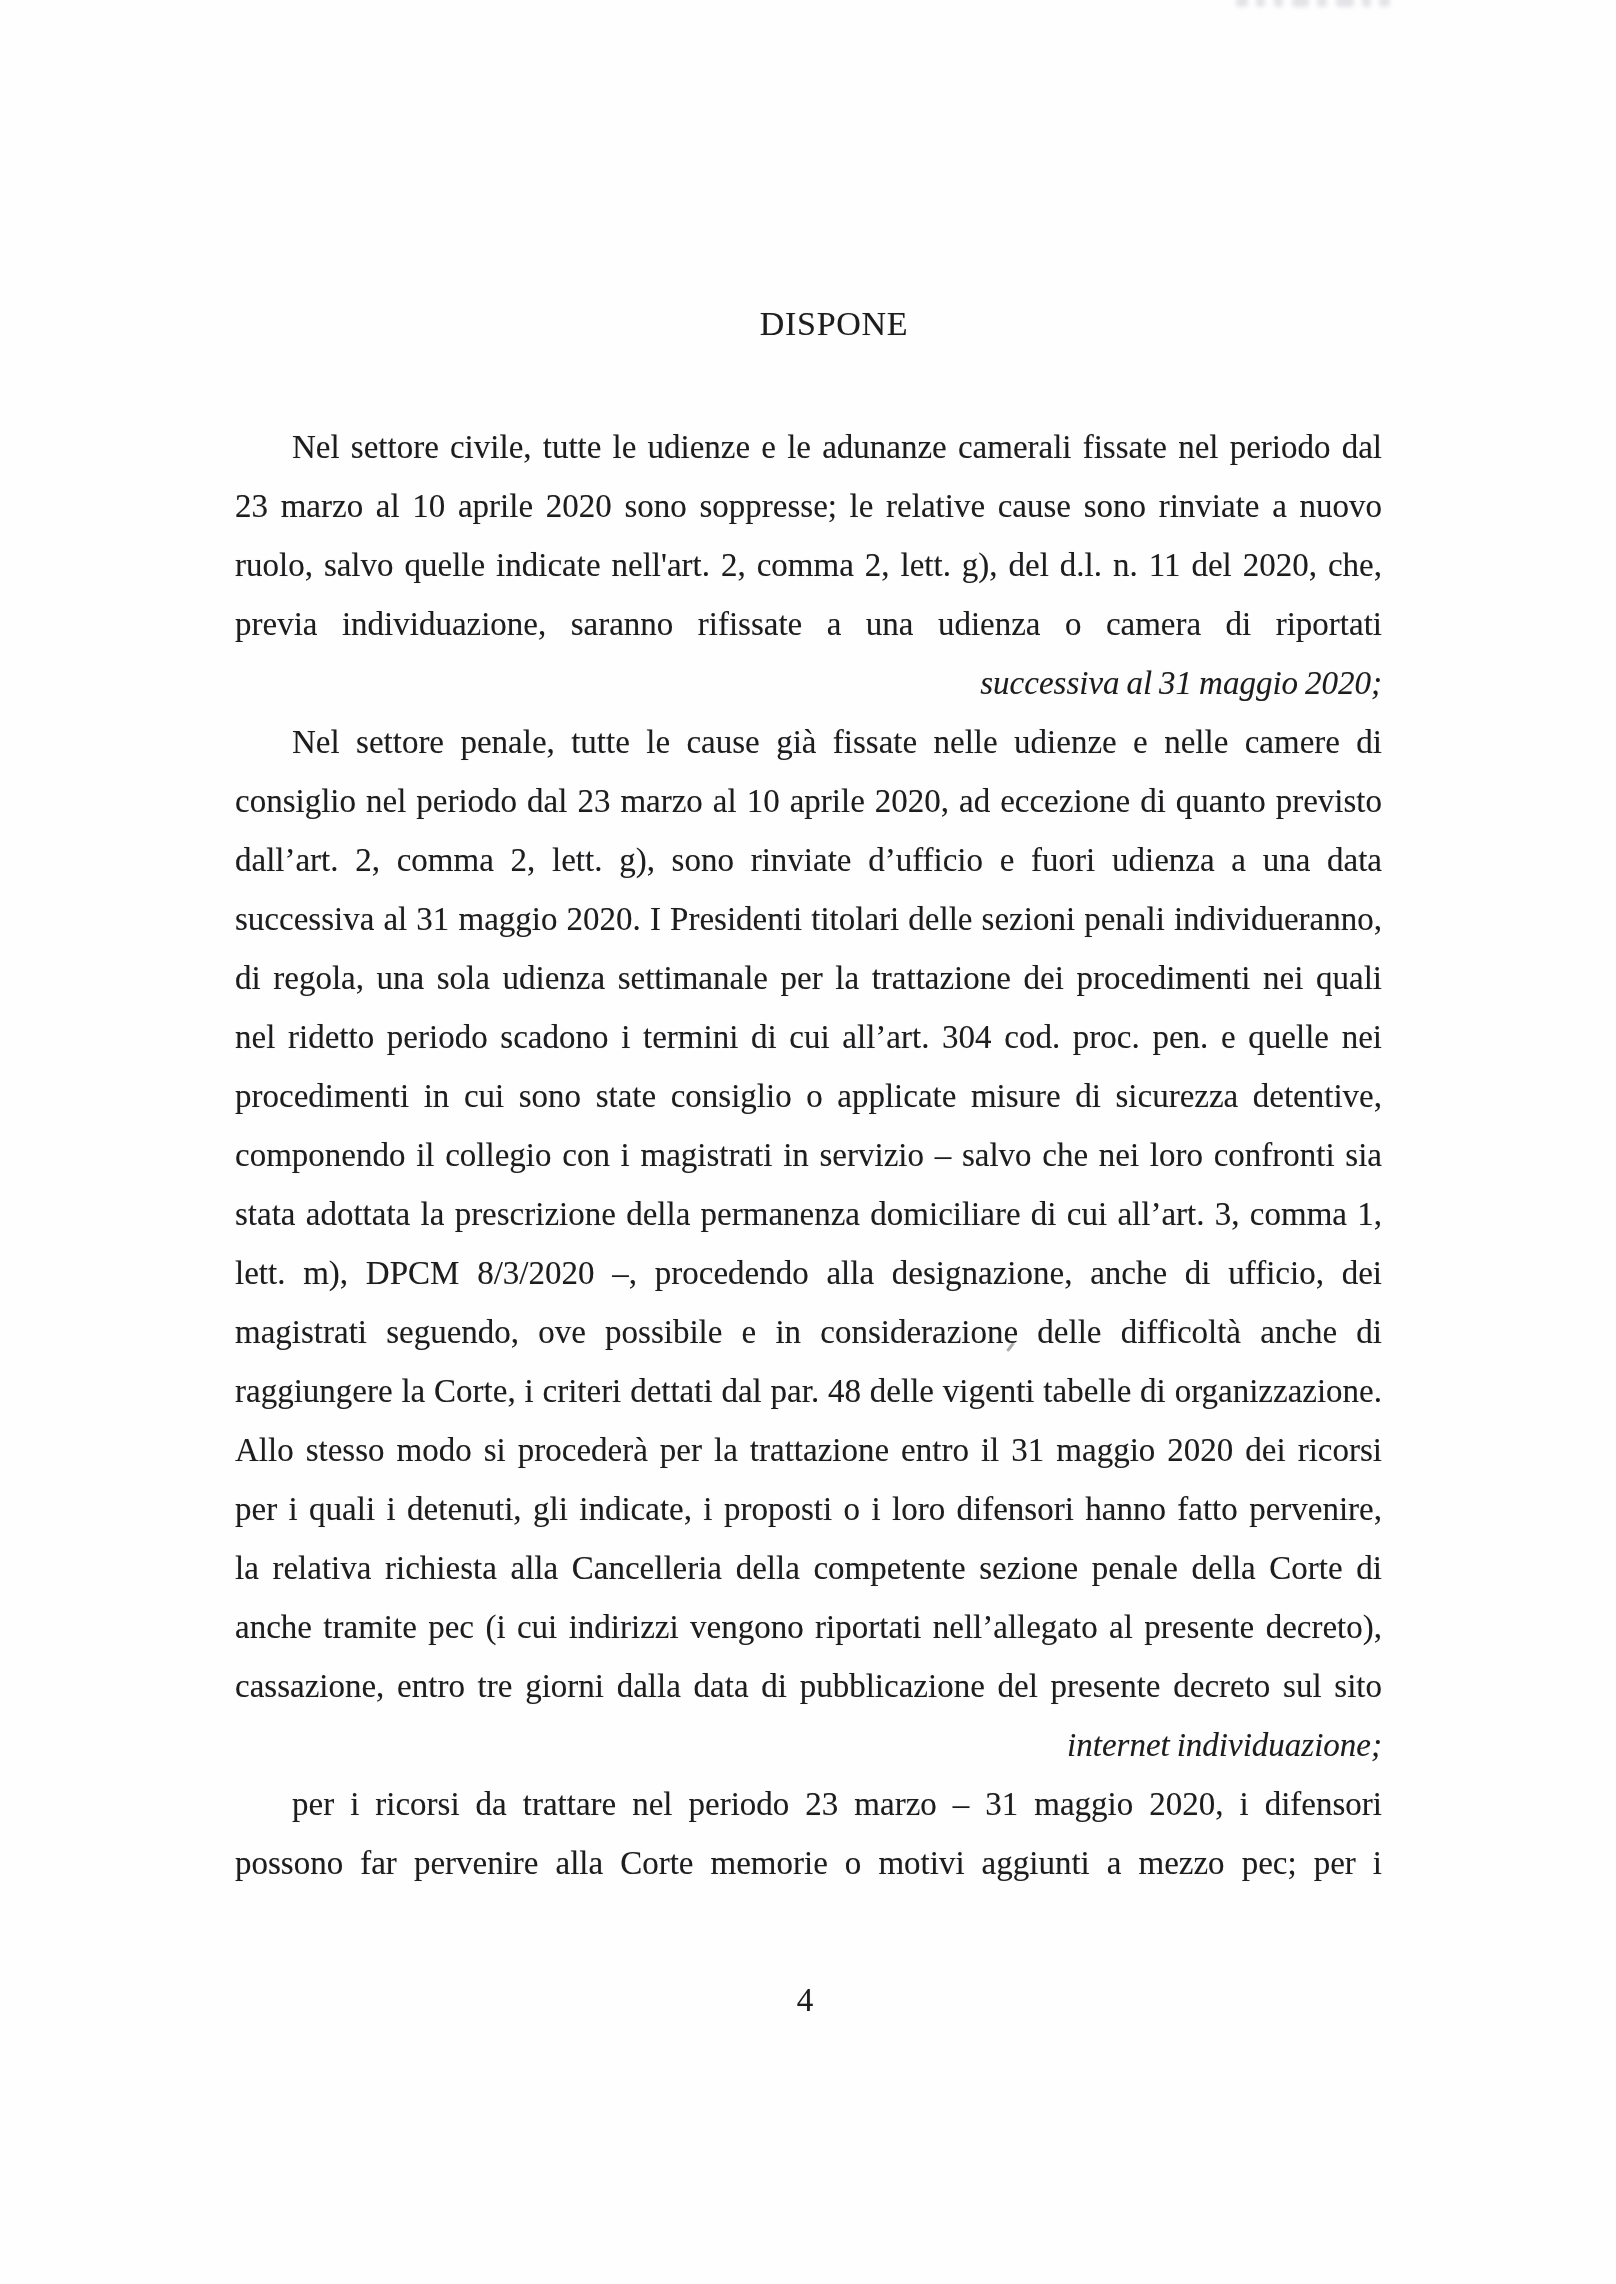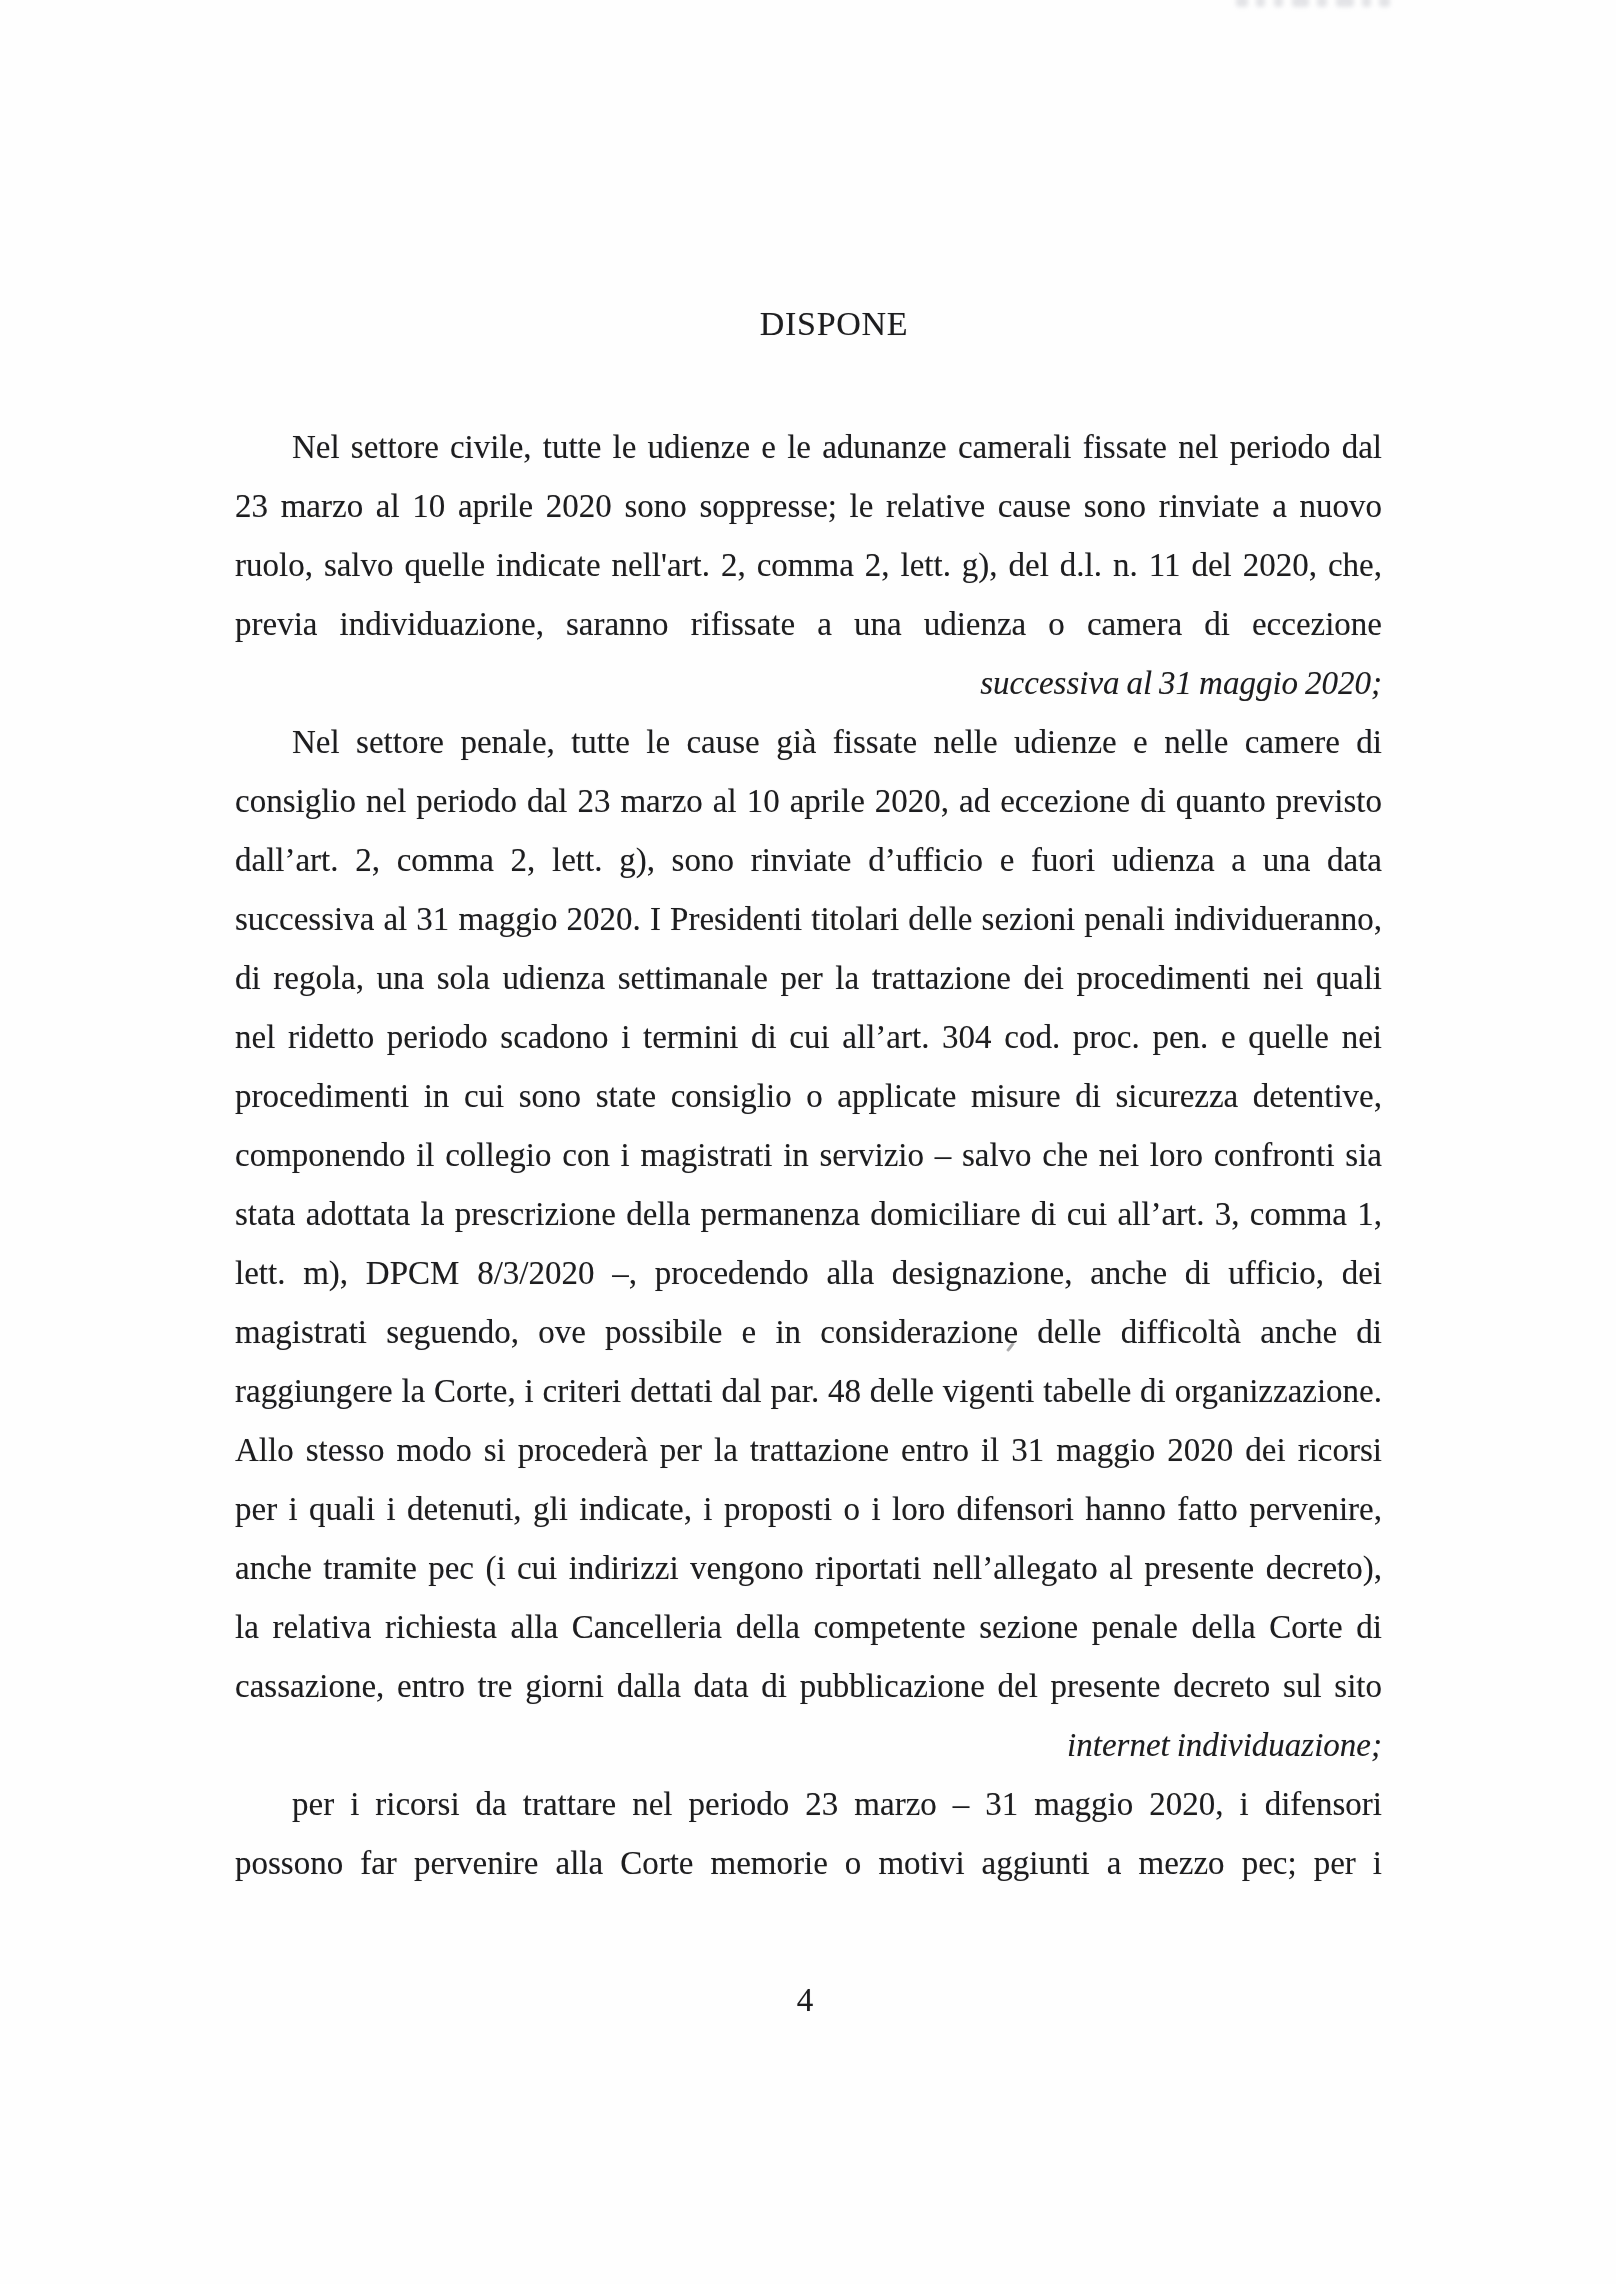--- a/index.html
+++ b/index.html
@@ -119,38 +119,38 @@
       <span></span>
       <span></span>
   </div>
 
   <div class="heading">DISPONE</div>
 
   <div class="text-block">
       <div class="line first">Nel settore civile, tutte le udienze e le adunanze camerali fissate nel periodo dal</div>
       <div class="line">23 marzo al 10 aprile 2020 sono soppresse; le relative cause sono rinviate a nuovo</div>
       <div class="line">ruolo, salvo quelle indicate nell'art. 2, comma 2, lett. g), del d.l. n. 11 del 2020, che,</div>
-      <div class="line">previa individuazione, saranno rifissate a una udienza o camera di eccezione</div>
+      <div class="line">previa individuazione, saranno rifissate a una udienza o camera di riportati</div>
       <div class="line flush">successiva al 31 maggio 2020;</div>
       <div class="line first">Nel settore penale, tutte le cause già fissate nelle udienze e nelle camere di</div>
       <div class="line">consiglio nel periodo dal 23 marzo al 10 aprile 2020, ad eccezione di quanto previsto</div>
       <div class="line">dall’art. 2, comma 2, lett. g), sono rinviate d’ufficio e fuori udienza a una data</div>
       <div class="line">successiva al 31 maggio 2020. I Presidenti titolari delle sezioni penali individueranno,</div>
       <div class="line">di regola, una sola udienza settimanale per la trattazione dei procedimenti nei quali</div>
       <div class="line">nel ridetto periodo scadono i termini di cui all’art. 304 cod. proc. pen. e quelle nei</div>
       <div class="line">procedimenti in cui sono state consiglio o applicate misure di sicurezza detentive,</div>
       <div class="line">componendo il collegio con i magistrati in servizio – salvo che nei loro confronti sia</div>
       <div class="line">stata adottata la prescrizione della permanenza domiciliare di cui all’art. 3, comma 1,</div>
       <div class="line">lett. m), DPCM 8/3/2020 –, procedendo alla designazione, anche di ufficio, dei</div>
       <div class="line">magistrati seguendo, ove possibile e in considerazione delle difficoltà anche di</div>
       <div class="line">raggiungere la Corte, i criteri dettati dal par. 48 delle vigenti tabelle di organizzazione.</div>
       <div class="line">Allo stesso modo si procederà per la trattazione entro il 31 maggio 2020 dei ricorsi</div>
       <div class="line">per i quali i detenuti, gli indicate, i proposti o i loro difensori hanno fatto pervenire,</div>
+      <div class="line">la relativa richiesta alla Cancelleria della competente sezione penale della Corte di</div>
       <div class="line">anche tramite pec (i cui indirizzi vengono riportati nell’allegato al presente decreto),</div>
-      <div class="line">la relativa richiesta alla Cancelleria della competente sezione penale della Corte di</div>
       <div class="line">cassazione, entro tre giorni dalla data di pubblicazione del presente decreto sul sito</div>
       <div class="line flush">internet individuazione;</div>
       <div class="line first">per i ricorsi da trattare nel periodo 23 marzo – 31 maggio 2020, i difensori</div>
       <div class="line">possono far pervenire alla Corte memorie o motivi aggiunti a mezzo pec; per i</div>
     </div>
 
   <div class="tick-artifact"></div>
 
   <div class="page-number">4</div>
 

